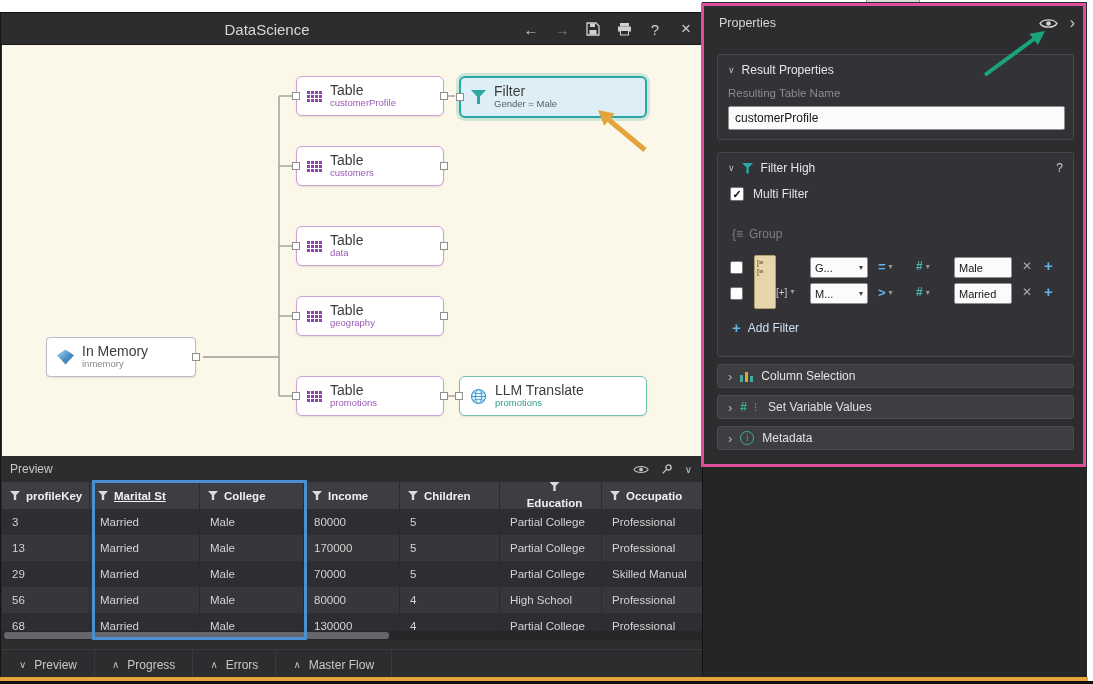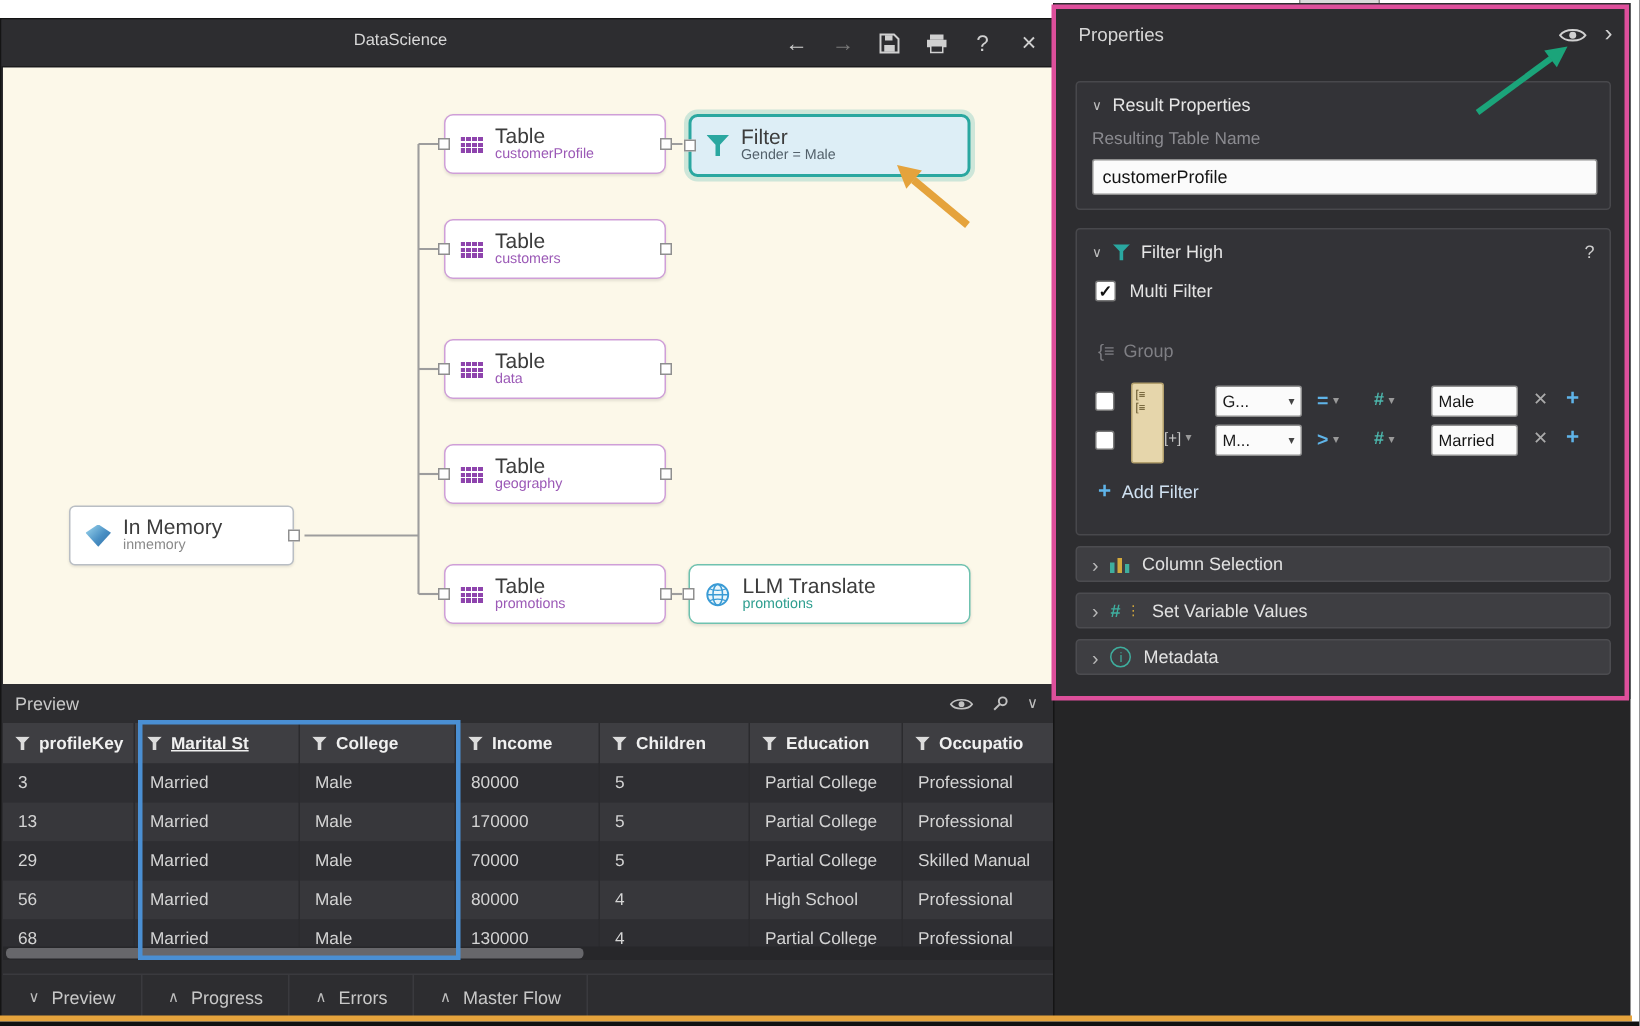--- a/index.html
+++ b/index.html
@@ -2,21 +2,21 @@
 <html><head>
 <meta charset="utf-8">
 <style>
 *{margin:0;padding:0;box-sizing:border-box}
 html,body{width:1093px;height:684px}
 body{position:relative;background:#fff;font-family:"Liberation Sans",sans-serif;overflow:hidden;font-size:12px}
 
 
 #main-window{position:absolute;left:0;top:12px;width:704px;height:668px;background:#2d2d30;border:1px solid #141414}
 #titlebar{position:absolute;left:0;top:0;width:100%;height:32px;background:#2d2d30;border-bottom:1px solid #1b1b1c}
-#title{position:absolute;left:0;right:170px;top:8px;text-align:center;color:#d8d8d8;font-size:11px}
+#title{position:absolute;left:0;right:170px;top:8px;text-align:center;color:#d8d8d8;font-size:15px}
 #tb-icons{position:absolute;right:6px;top:0;height:32px;display:flex;align-items:center;gap:9px}
 .tbi{width:22px;height:22px;display:flex;align-items:center;justify-content:center;color:#d0d0d0;font-size:15px;cursor:pointer}
 .tbi.dim{color:#7a7a7a}
 
 
 #canvas{position:absolute;left:1px;top:32px;width:700px;height:411px;background:#fcf8e9;overflow:hidden}
 #wires{position:absolute;left:0;top:0}
 .node{position:absolute;height:40px;background:#fff;border:1px solid #c9cfd4;border-radius:6px;display:flex;align-items:center;padding:0 10px;gap:8px;box-shadow:0 1px 2px rgba(0,0,0,.10)}
 .node .nt{font-size:14px;color:#3c3c3c;line-height:13px}
 .node .ns{font-size:9.5px;line-height:11px;color:#8a8a8a}
@@ -266,21 +266,21 @@
           <span>College</span>
         </div>
         <div class="pv-hcell" style="width: 96px;">
           <span class="filter-glyph"></span>
           <span>Income</span>
         </div>
         <div class="pv-hcell" style="width: 100px;">
           <span class="filter-glyph"></span>
           <span>Children</span>
         </div>
-        <div class="pv-hcell" style="width: 102px;">
+        <div class="pv-hcell" style="width: 102px; flex-direction: column;">
           <span class="filter-glyph"></span>
           <span>Education</span>
         </div>
         <div class="pv-hcell" style="width: 101px;">
           <span class="filter-glyph"></span>
           <span>Occupatio</span>
         </div>
       </div>
     <div id="pv-body">
         <div class="pv-row odd">

